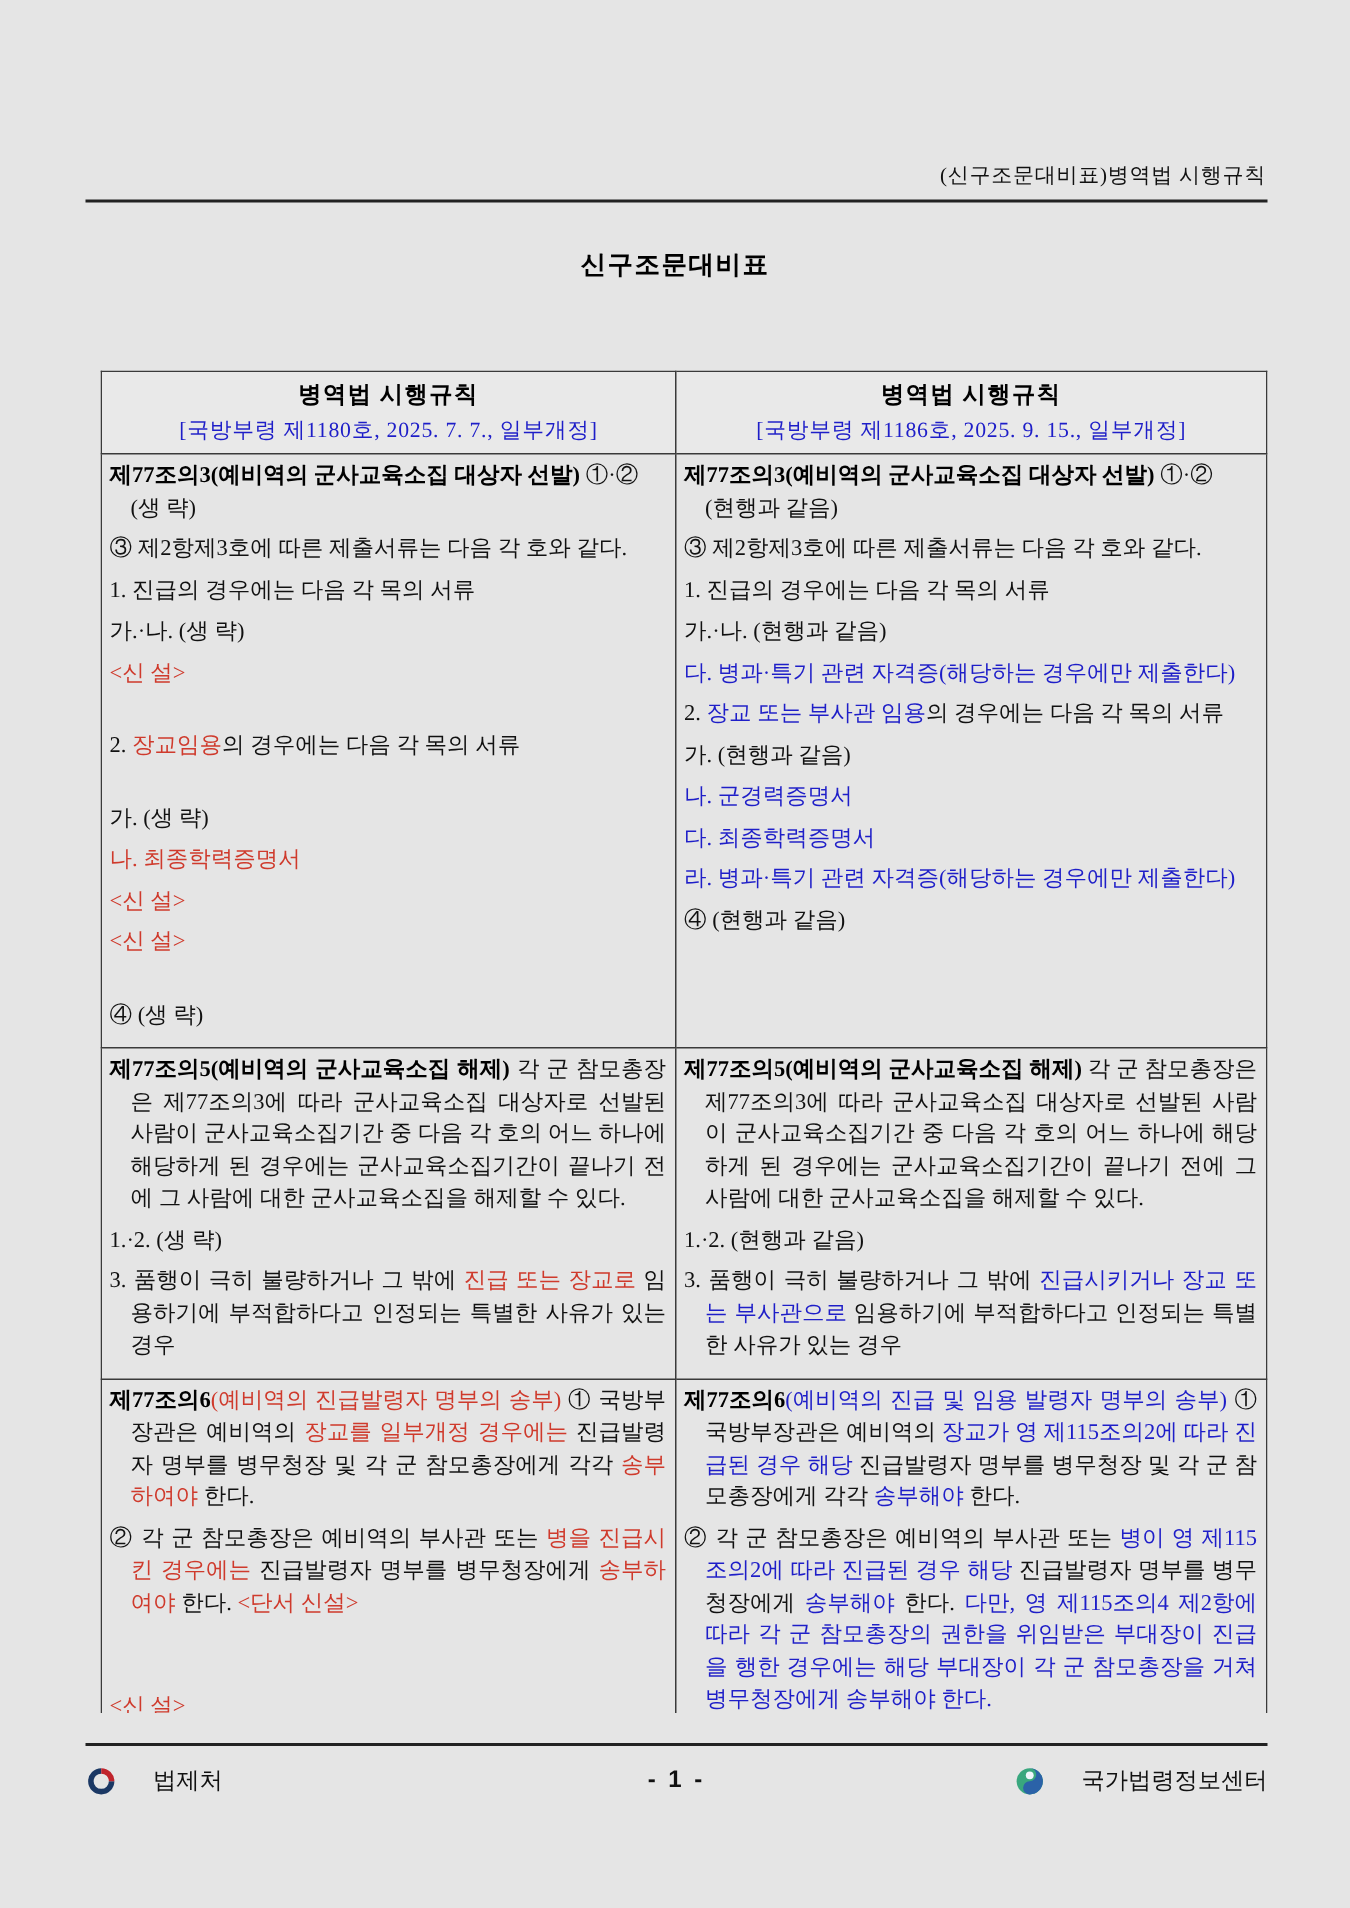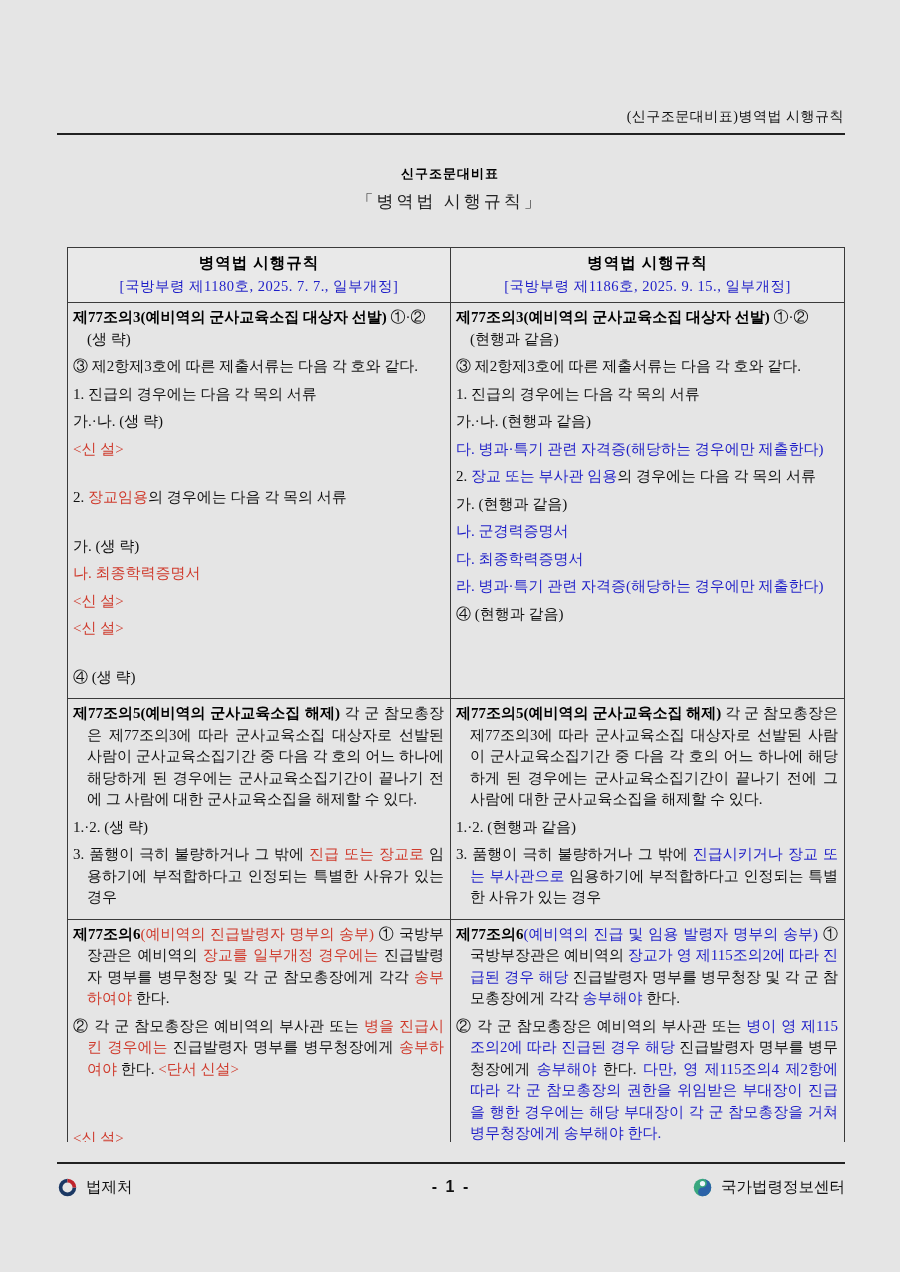--- a/index.html
+++ b/index.html
@@ -14,21 +14,21 @@
     text-align:right; font-size:14px; letter-spacing:0.5px;
   }
   .header-rule {
     position:absolute; top:133px; left:57px; width:788px;
     border-top:2px solid #222; height:0;
   }
   
   .title-block { position:absolute; top:165px; left:0; width:900px; text-align:center; }
   .doc-title {
     font-family:"Liberation Sans", sans-serif; font-weight:bold;
-    font-size:13px; letter-spacing:1px; color:#000;
+    font-size:17px; letter-spacing:1px; color:#000;
   }
   .doc-subtitle { margin-top:7px; font-size:17px; letter-spacing:3px; color:#222; }
 
   
   .table-clip { position:absolute; top:247px; left:67px; width:778px; height:895px; overflow:hidden; }
   table.cmp { border-collapse:collapse; width:777px; table-layout:fixed;padding-left:36px; }
   .cmp th, .cmp td { border:1px solid var(--border,#444); vertical-align:top; }
   .cmp th {
     background:var(--header-bg,#e9e9e9); padding:5px 6px 6px 6px;
     font-size:15px; font-weight:normal; text-align:center;
@@ -45,39 +45,38 @@
 
   
   .footer-rule {
     position:absolute; top:1162px; left:57px; width:788px;
     border-top:2px solid #222; height:0;
   }
   .footer {
     position:absolute; top:1170px; left:57px; width:788px; height:34px;
     display:flex; align-items:center; font-size:15.5px;
   }
-  .footer .side { display:flex; align-items:center; gap:8px; flex:1; }
+  .footer .side { display:flex; align-items:center; gap:24px; flex:1; }
   .footer .side.right { justify-content:flex-end; }
   .page-number {
     flex:0 0 auto; font-family:"Liberation Sans", sans-serif;
     font-weight:bold; font-size:16px; letter-spacing:2px;
   }
   .logo { width:21px; height:21px; display:inline-block; }
 </style>
 </head>
 <body>
 
 <div class="page">
 
   <div class="doc-header">(신구조문대비표)병역법 시행규칙</div>
   <div class="header-rule"></div>
 
   <div class="title-block">
     <div class="doc-title">신구조문대비표</div>
-    <div class="doc-subtitle">「병역법 시행규칙」</div>
   </div>
 
   <div class="table-clip">
     <table class="cmp">
       <colgroup>
           <col style="width:383px">
           <col style="width:394px">
         </colgroup>
       <thead>
         <tr>

